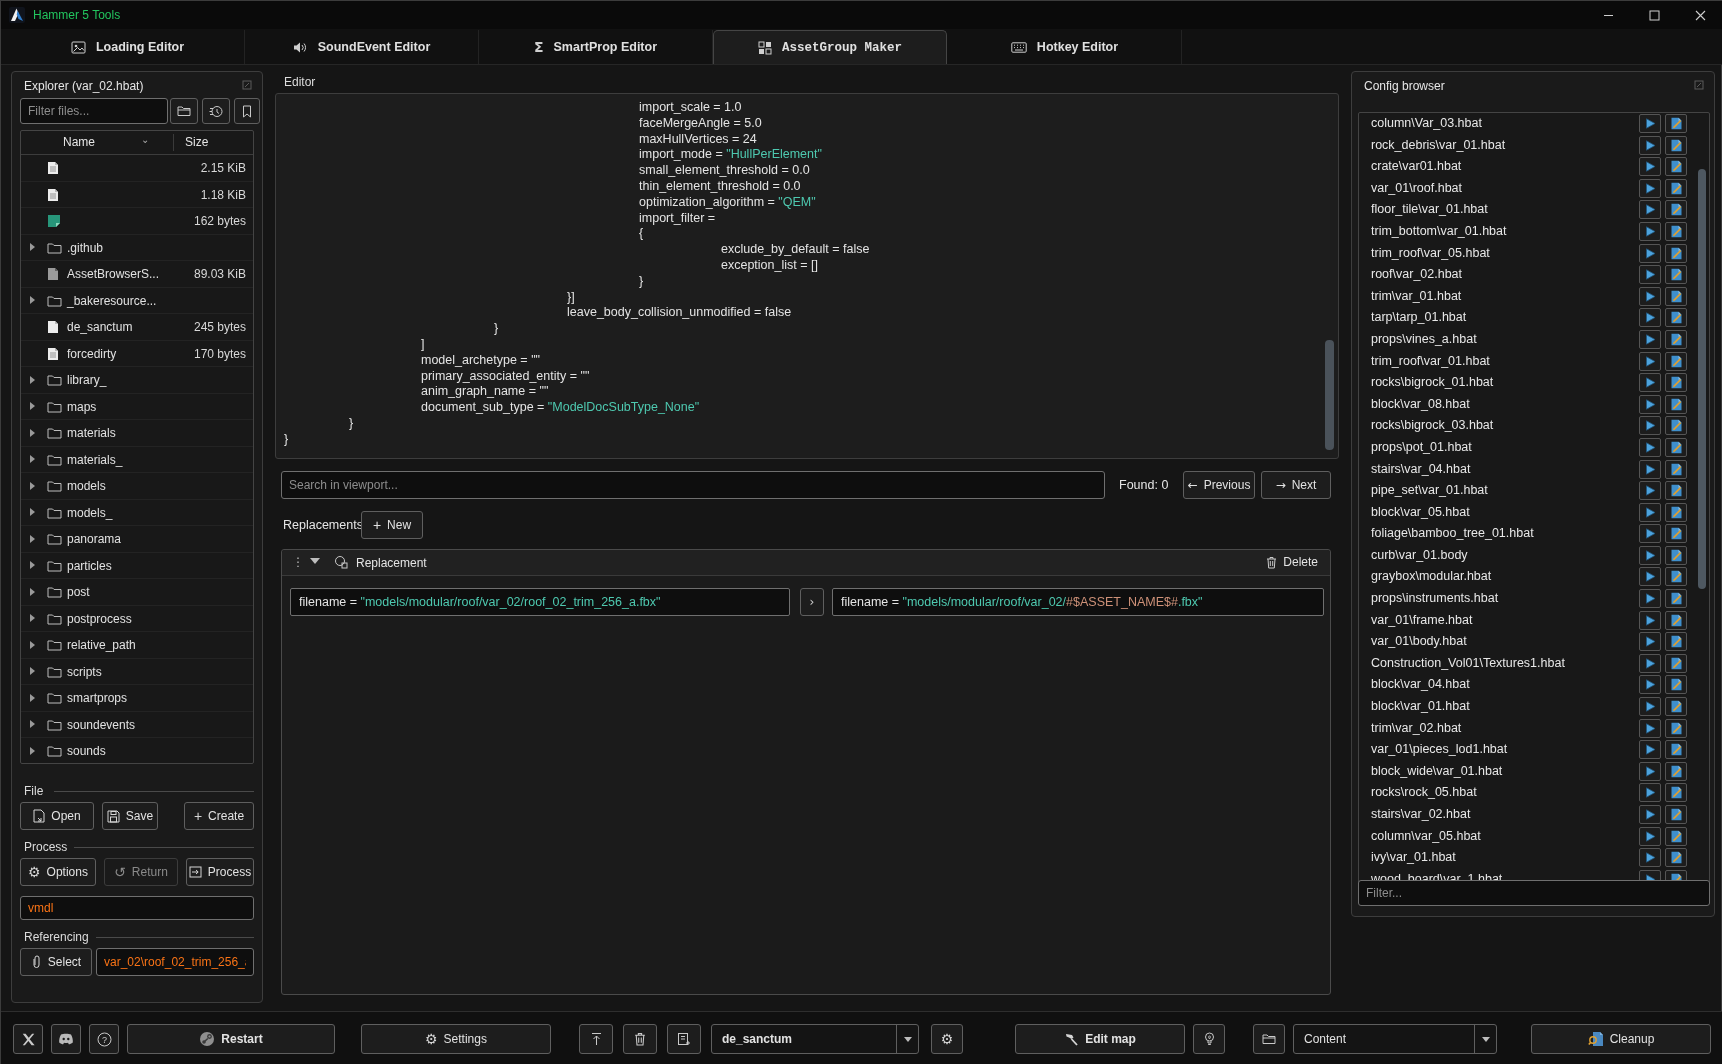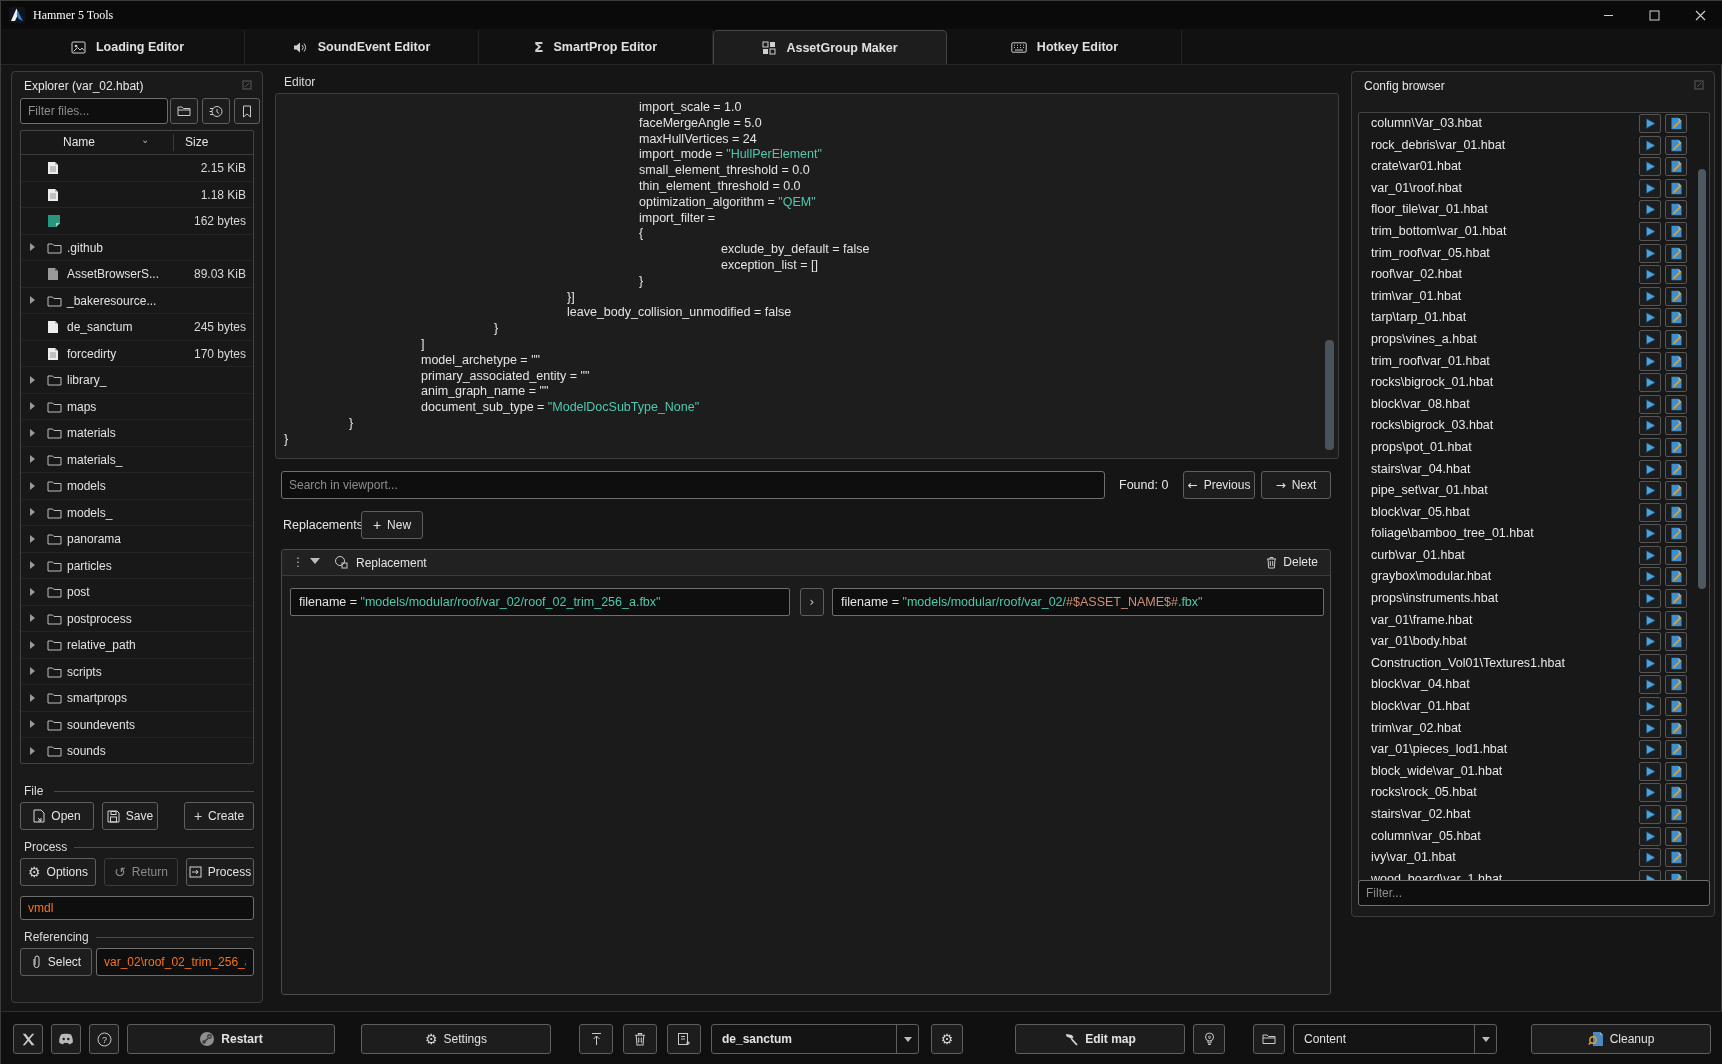--- a/index.html
+++ b/index.html
@@ -3,28 +3,28 @@
 <meta charset="utf-8">
 <style>
   html,body{margin:0;padding:0;background:#000;}
   body{width:1722px;height:1064px;position:relative;font-family:"Liberation Sans",sans-serif;color:#e2e2e2;overflow:hidden;}
   .window{position:absolute;inset:0;background:#151515;border:1px solid #3c3c3c;box-sizing:border-box;}
   *{box-sizing:border-box;}
 
   
   .titlebar{position:absolute;left:0;top:0;width:1722px;height:28px;background:#0a0a0a;display:flex;align-items:center;}
   .titlebar .applogo{width:16px;height:16px;margin:0 8px 0 8px;}
-  .titlebar .title{font-size:12px;color:#ffffff;font-family:Liberation Serif, serif;}
+  .titlebar .title{font-size:12px;color:#22c55e;}
   .wincontrols{position:absolute;right:0;top:0;height:28px;display:flex;}
   .winbtn{width:46px;height:28px;display:flex;align-items:center;justify-content:center;color:#cfcfcf;font-size:12px;}
 
   
   .tabbar{position:absolute;left:0;top:28px;width:1722px;height:36px;background:#111111;border-bottom:1px solid #262626;}
   .tab{position:absolute;top:1px;height:34px;width:234px;display:flex;align-items:center;justify-content:center;gap:10px;font-size:12.5px;font-weight:bold;color:#e0e0e0;border-right:1px solid #232323;}
-  .tab.selected{background:#1d1d1d;border:1px solid #454545;border-bottom:none;border-radius:5px 5px 0 0;}
+  .tab.selected{background:#1d1d1d;border:1px solid #454545;border-bottom:none;border-radius:5px 5px 0 0;font-family:Liberation Mono, monospace;}
   .tab .ticon{display:flex;align-items:center;}
 
   
   .panel{position:absolute;background:#1a1a1a;border:1px solid #3d3d3d;border-radius:4px;}
   .ptitle{position:absolute;left:12px;top:7px;font-size:12px;color:#e6e6e6;}
   .pin{position:absolute;right:10px;top:8px;opacity:.45;}
   .btn{display:flex;align-items:center;justify-content:center;gap:6px;background:#1d1d1d;border:1px solid #5f5f5f;border-radius:3px;color:#e2e2e2;font-size:12px;cursor:default;}
   .btn.dim{color:#8a8a8a;border-color:#3c3c3c;background:#1a1a1a;}
   .inp{background:#0e0e0e;border:1px solid #6f6f6f;border-radius:3px;color:#f97316;font-size:12px;padding:0 7px;font-family:"Liberation Sans",sans-serif;}
   .inp::placeholder{color:#8d8d8d;}
@@ -926,21 +926,21 @@
               <span>
                 <svg width="13" height="13" viewBox="0 0 13 13">
                   <path d="M1.5 0.8 h7 l3 3 v8.4 h-10 Z" fill="#3f8fcc"></path>
                   <path d="M8.5 0.8 v3 h3" fill="#8cc0e6"></path>
                   <path d="M3.5 9.5 L10 3 l1.2 1.2 L4.7 10.7 l-1.8 0.6 Z" fill="#e0a030"></path>
                 </svg>
               </span>
             </span>
           </div>
           <div class="cfg-row">
-            <span class="clabel">curb\var_01.hbat</span>
+            <span class="clabel">curb\var_01.body</span>
             <span class="cbtn" style="right: 48px;">
               <span>
                 <svg width="11" height="11" viewBox="0 0 11 11">
                   <path d="M1.5 0.8 L10 5.5 L1.5 10.2 Z" fill="#4da3dd" stroke="#21577e" stroke-width="0.8"></path>
                 </svg>
               </span>
             </span>
             <span class="cbtn" style="right: 22px;">
               <span>
                 <svg width="13" height="13" viewBox="0 0 13 13">

